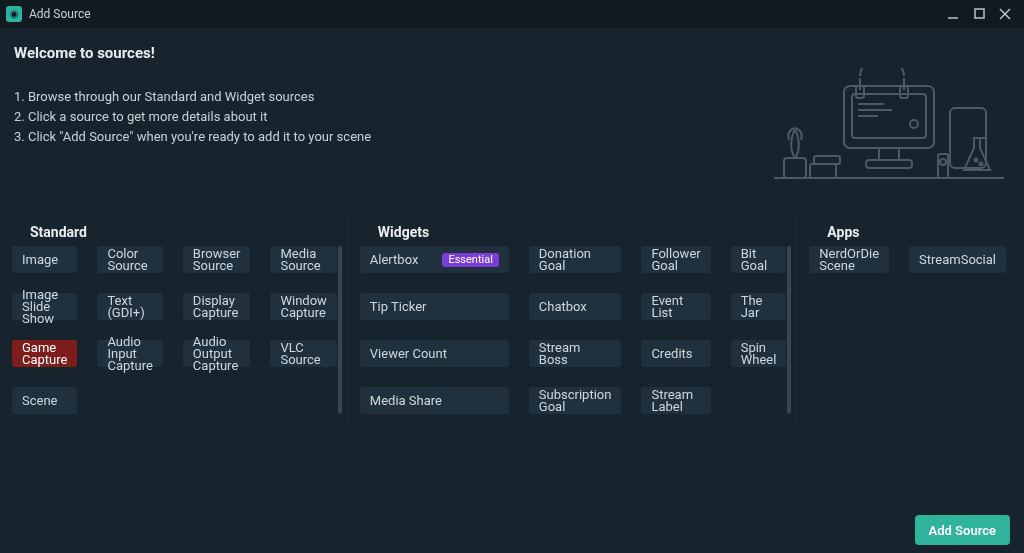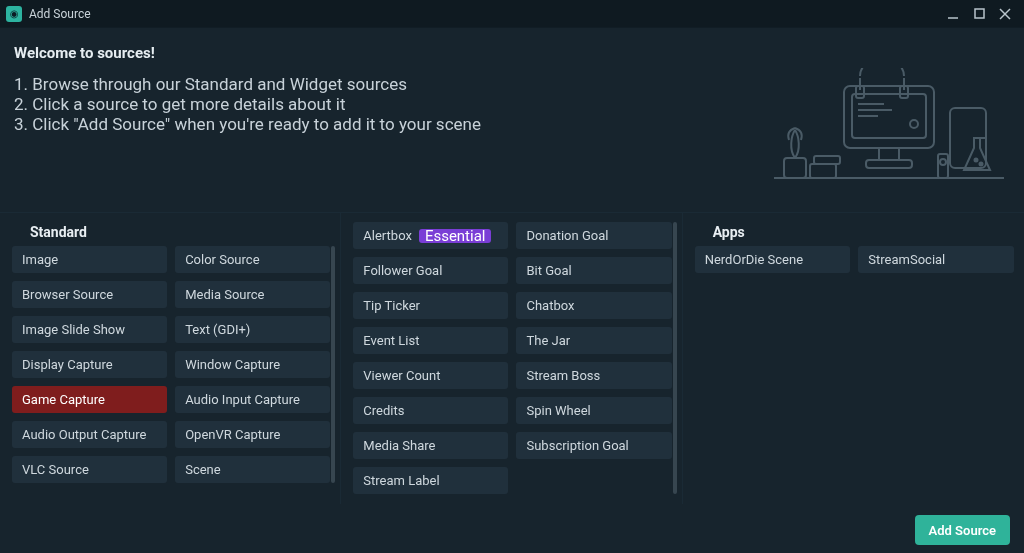--- a/index.html
+++ b/index.html
@@ -6,33 +6,33 @@
     html,body{width:1024px;height:553px;overflow:hidden;background:#17242d;color:#d6dde2}
     .titlebar{height:28px;display:flex;align-items:center;padding:0 6px;background:#0f1a21;border-bottom:1px solid #111d25}
     .app-ico{width:16px;height:16px;margin-right:7px;background:#2db3a0;border-radius:3px;display:flex;align-items:center;justify-content:center;font-size:10px;color:#0b1b24}
     .title{font-size:12px;color:#c9d3d9}
     .winctrls{margin-left:auto;display:flex}
     .winbtn{width:26px;height:24px;display:flex;align-items:center;justify-content:center;color:#b9c4cb}
     .winbtn svg{display:block}
 
     .intro{padding:16px 6px 18px 14px;position:relative;height:185px;border-bottom:1px solid #1a2a35}
     .intro h2{font-size:15px;font-weight:700;color:#e6edf1}
-    .intro ol{list-style-position:inside;margin-top:12px;font-size:17px;color:#c8d2d9;line-height:20px}
+    .intro ol{list-style-position:inside;margin-top:25px;font-size:13px;color:#c8d2d9;line-height:20px}
     .illus{position:absolute;right:20px;top:40px;width:230px;height:120px}
     .illus svg{width:100%;height:100%}
 
     .grid{display:grid;grid-template-columns:1fr 1fr 1fr;gap:0}
     .col{border-right:1px solid #1a2a35;padding:9px 10px 10px 12px}
     .col:last-child{border-right:0}
     .sec-h{font-size:14px;font-weight:700;color:#e8eef2;margin:2px 2px 6px 18px}
-    .items{display:grid;grid-template-columns:1fr 1fr;gap:8px;position:relative}
+    .items{display:grid;grid-template-columns:1fr 1fr 1fr 1fr;gap:20px;position:relative}
     .scroll-gutter{position:absolute;right:-5px;top:0;bottom:0;width:4px;background:#374650;border-radius:2px}
     .item{background:#20303c;border-radius:3px;padding:8px 10px;font-size:13px;color:#cfd8de;height:27px;line-height:12px;display:flex;align-items:center}
     .item.selected{background:#7f1d1d;color:#fff}
-    .badge{background:#7a3ed6;color:#fff;font-size:15px;border-radius:3px;padding:1px 6px;margin-left:7px}
+    .badge{background:#7a3ed6;color:#fff;font-size:11px;border-radius:3px;padding:1px 6px;margin-left:24px}
 
     .footer{position:absolute;left:0;right:0;bottom:0;height:46px;display:flex;align-items:center;justify-content:flex-end;padding:0 14px;}
     .add-btn{background:#2fb39a;color:#fff;font-size:13px;font-weight:600;border:none;border-radius:4px;height:30px;padding:0 14px}
   </style>
 </head>
 <body>
 
 <div class="titlebar">
   <div class="app-ico">◉</div>
   <div class="title">Add Source</div>
@@ -131,31 +131,29 @@
         <div class="item selected">
           <span>Game Capture</span>
         </div>
         <div class="item">
           <span>Audio Input Capture</span>
         </div>
         <div class="item">
           <span>Audio Output Capture</span>
         </div>
         <div class="item">
-          <span>OpenVR Capture</span>
-        </div>
-        <div class="item">
           <span>VLC Source</span>
         </div>
         <div class="item">
           <span>Scene</span>
         </div>
       </div>
   </div>
   <div class="col">
+    <div class="sec-h">Widgets</div>
     <div class="items" id="items-widgets">
       <div class="scroll-gutter"></div>
     <div class="item">
           <span>Alertbox</span>
           <span class="badge">Essential</span>
         </div>
         <div class="item">
           <span>Donation Goal</span>
         </div>
         <div class="item">

